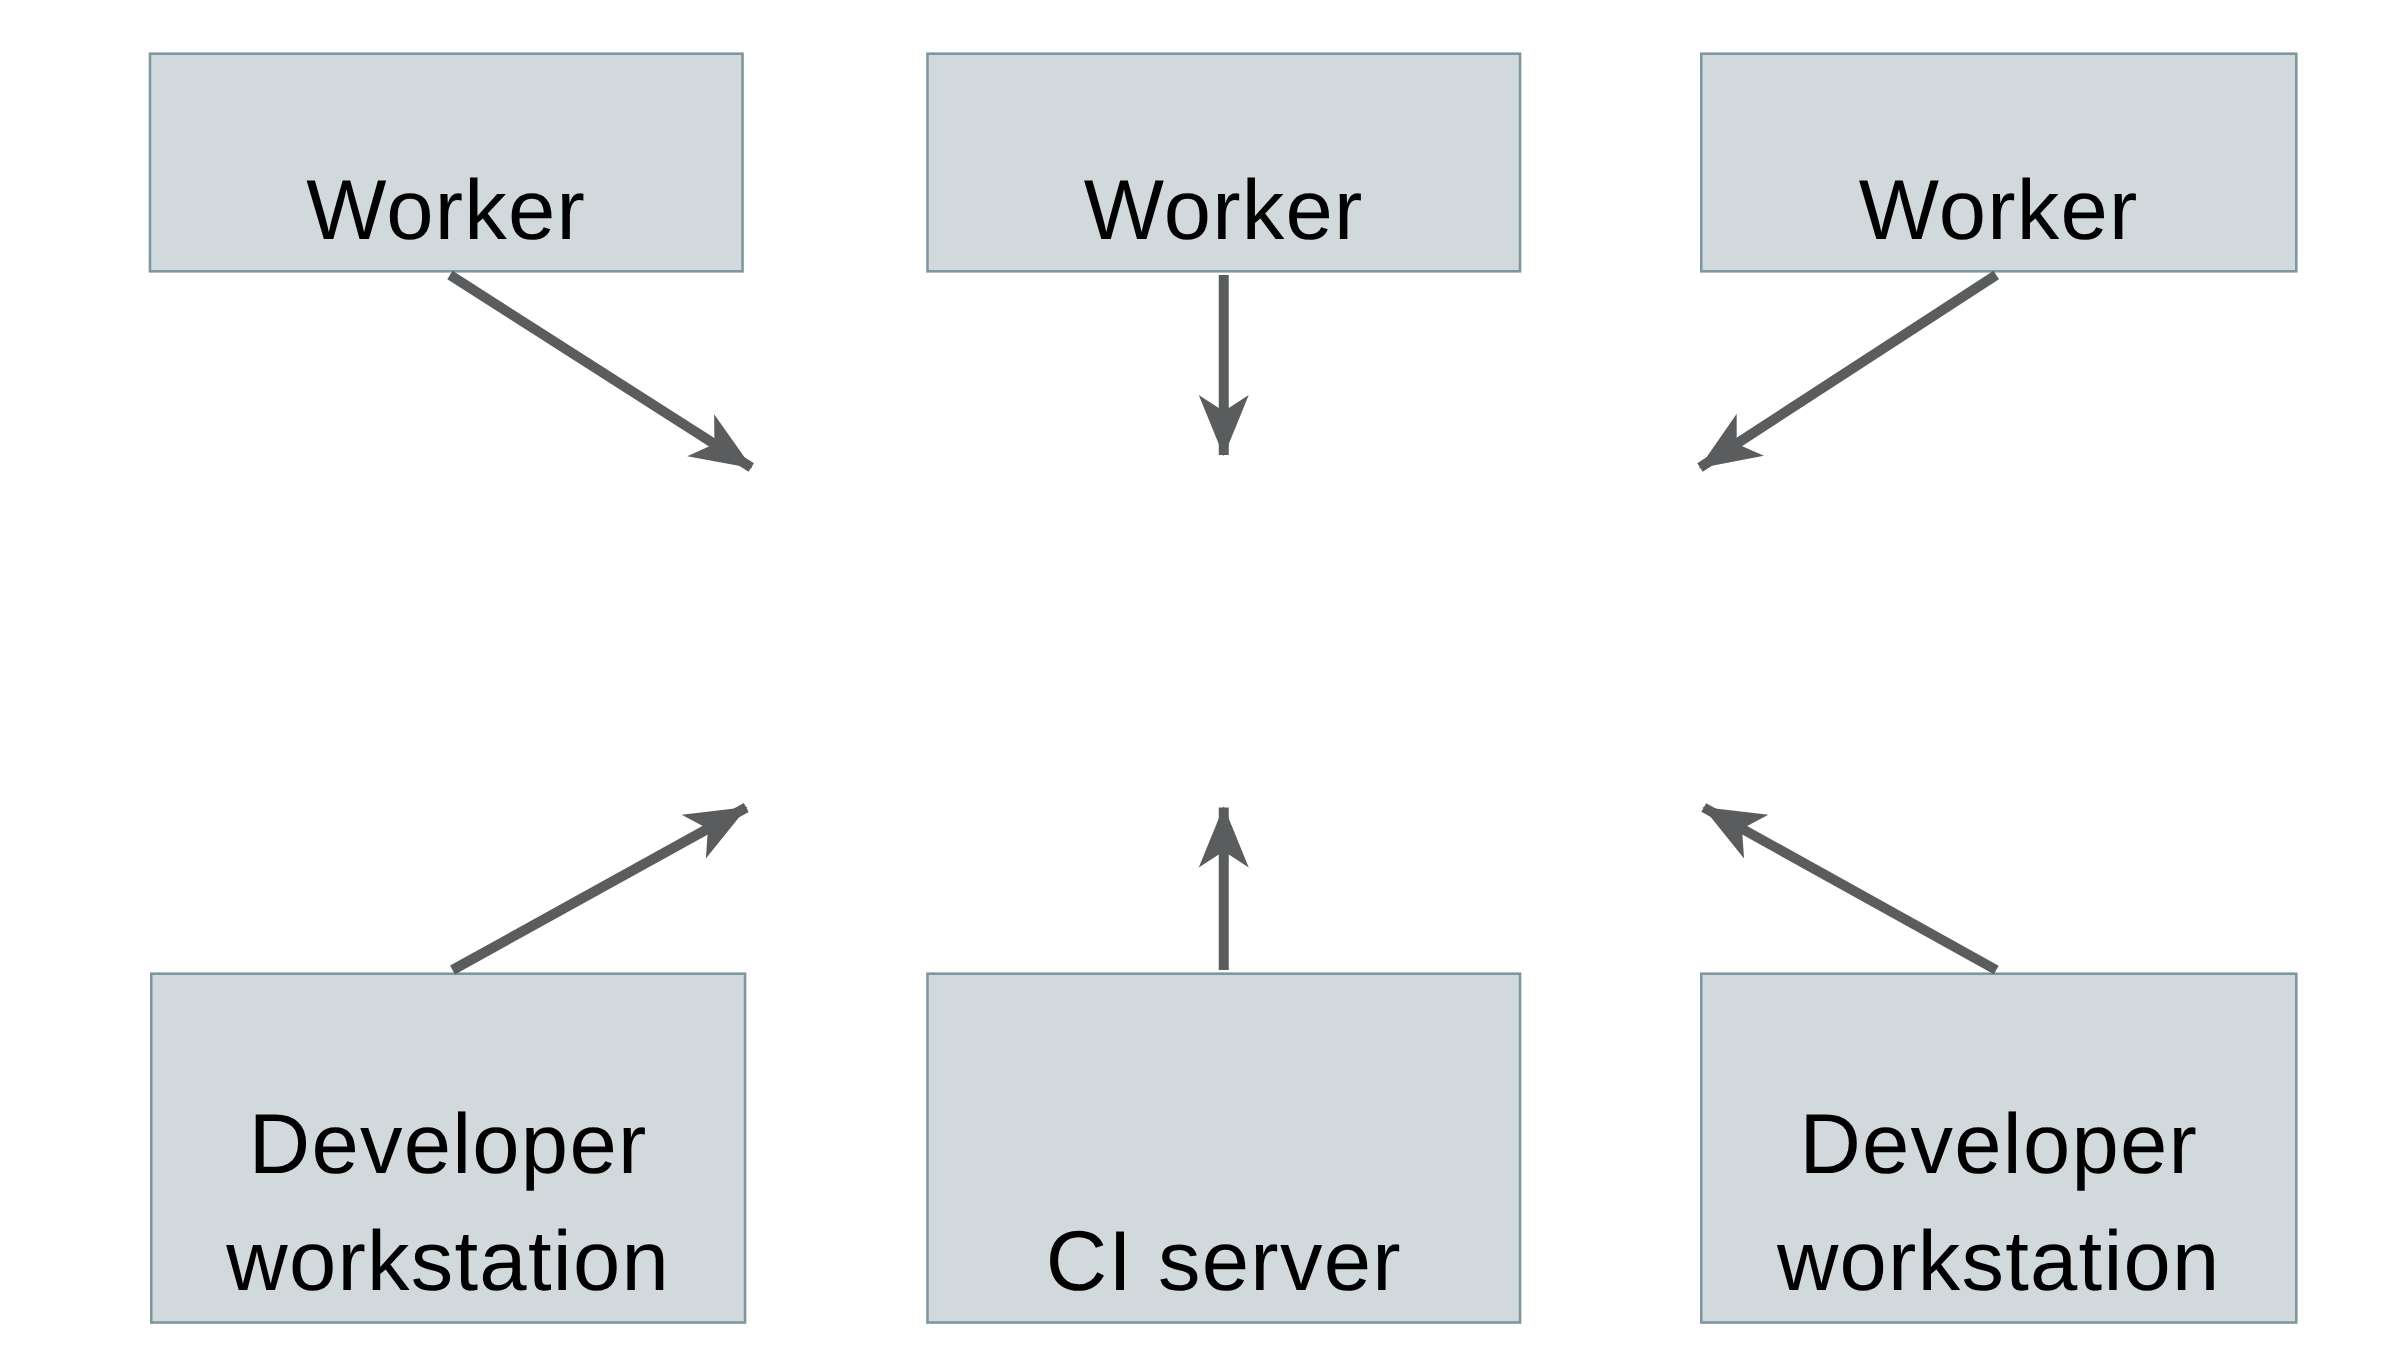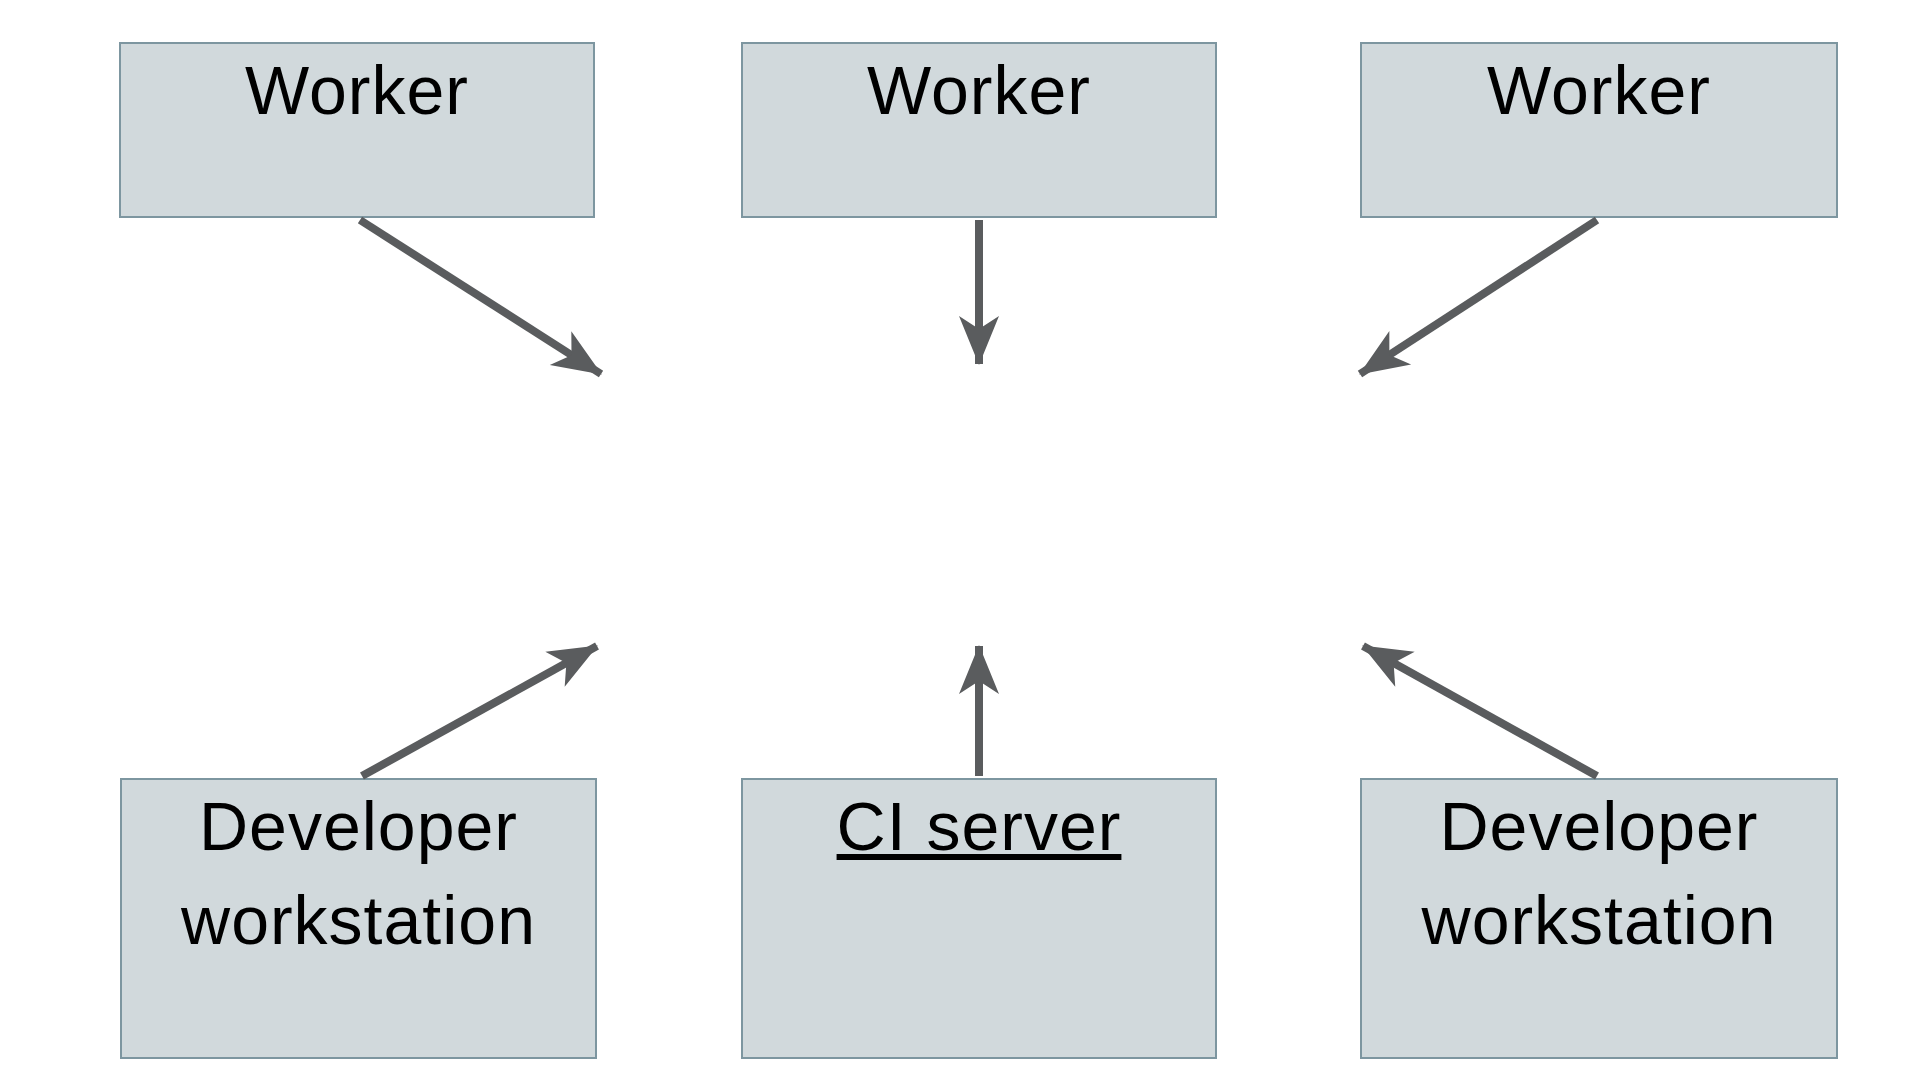--- a/index.html
+++ b/index.html
@@ -8,40 +8,40 @@
     width: 1910px;
     height: 1090px;
     overflow: hidden;
     background: var(--background, #ffffff);
     font-family: "Liberation Sans", "DejaVu Sans", sans-serif;
   }
   .node {
     position: absolute;
     box-sizing: border-box;
     display: flex;
-    align-items: flex-start;
+    align-items: flex-end;
     justify-content: center;
     text-align: center;
     background: var(--node_fill, #d1d9dc);
     border: 2px solid var(--node_border, #7d96a0);
     color: var(--text, #000000);
     font-size: 68px;
     line-height: 1.38;
     letter-spacing: 1px;
     z-index: 1;
   }
   .node span { display: block; padding: 0 20px; }
 
   
   #node-worker-1 { left: 119px;  top: 42px;  width: 476px; height: 176px; }
   #node-worker-2 { left: 741px;  top: 42px;  width: 476px; height: 176px; }
   #node-worker-3 { left: 1360px; top: 42px;  width: 478px; height: 176px; }
   #node-build-master { left: 593px; top: 367px; width: 774px; height: 276px; }
   #node-dev-left  { left: 120px;  top: 778px; width: 477px; height: 281px; }
-  #node-ci-server { left: 741px;  top: 778px; width: 476px; height: 281px; text-decoration: underline; }
+  #node-ci-server { left: 741px;  top: 778px; width: 476px; height: 281px; }
   #node-dev-right { left: 1360px; top: 778px; width: 478px; height: 281px; }
 
   .edges {
     position: absolute;
     left: 0; top: 0;
     width: 1910px;
     height: 1090px;
     pointer-events: none;
     z-index: 2;
   }

